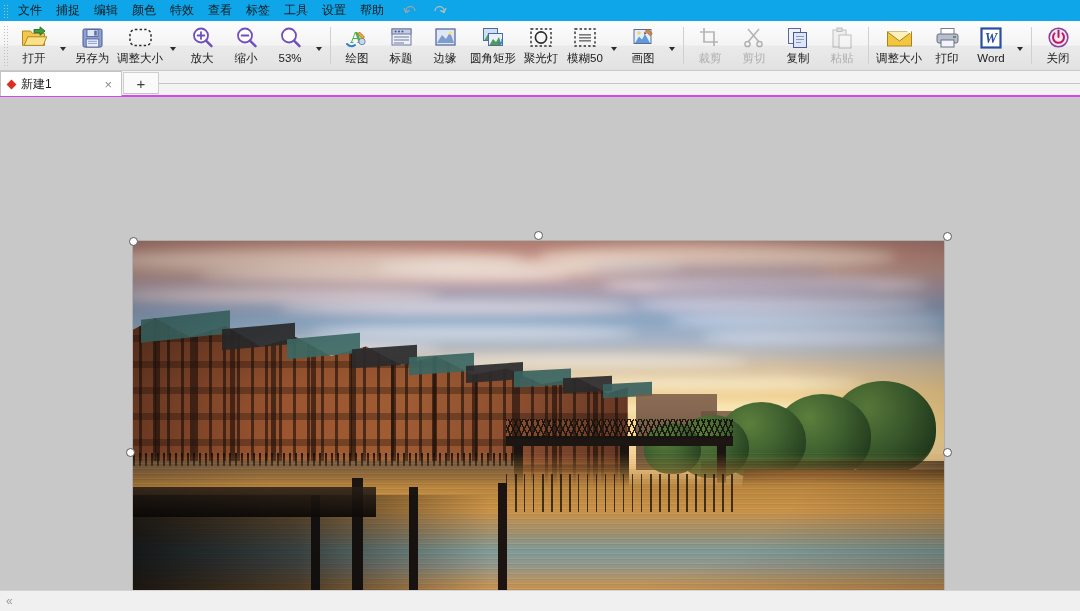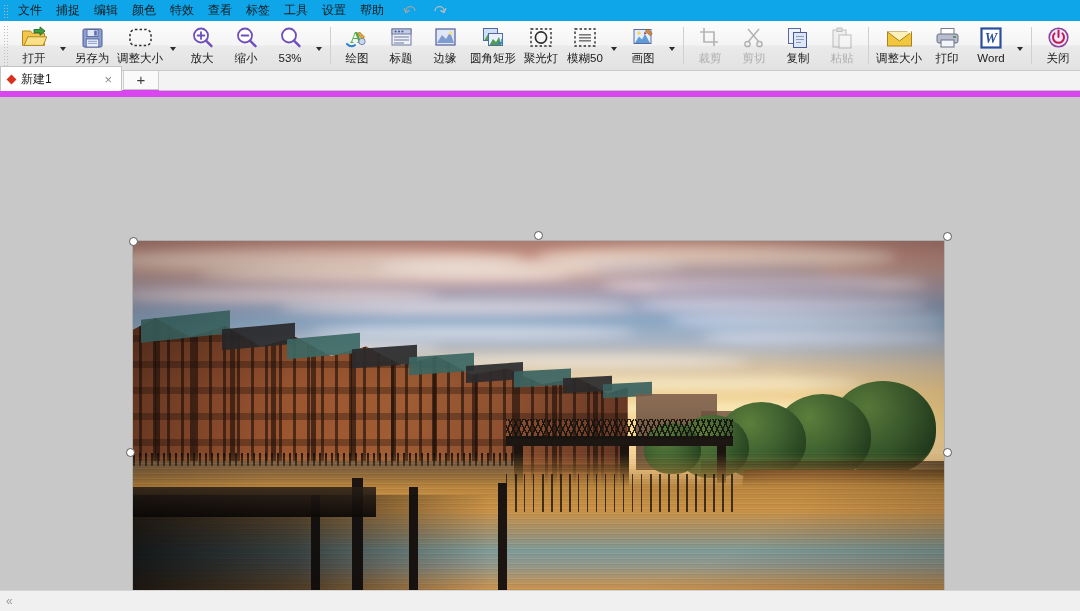--- a/index.html
+++ b/index.html
@@ -74,21 +74,21 @@
   }
   .tb-caret i {
     display:block; width:0; height:0; border-left:3.5px solid transparent;
     border-right:3.5px solid transparent; border-top:4px solid #2b2b2b;
   }
   .tb-sep { width: 1px; background: #d0d0d0; margin: 6px 4px; align-self: stretch; flex:none; }
 
   
   .tabbar {
     height: 26px; flex: 0 0 26px; background: #f3f3f3;
-    border-bottom: 7px solid #d946ef; display: flex; align-items: flex-end;
+    border-bottom: 2px solid #d946ef; display: flex; align-items: center;
     padding-left: 0px;
   }
   .tab {
     height: 25px; min-width: 122px; background: #ffffff;
     border: 1px solid #c4c4c4; border-bottom: none;
     display: flex; align-items: center; padding: 0 4px 0 7px;
     position: relative; margin-bottom: -1px;
   }
   .tab .dot {
     width: 7px; height: 7px; background: #d9301f; transform: rotate(45deg);

